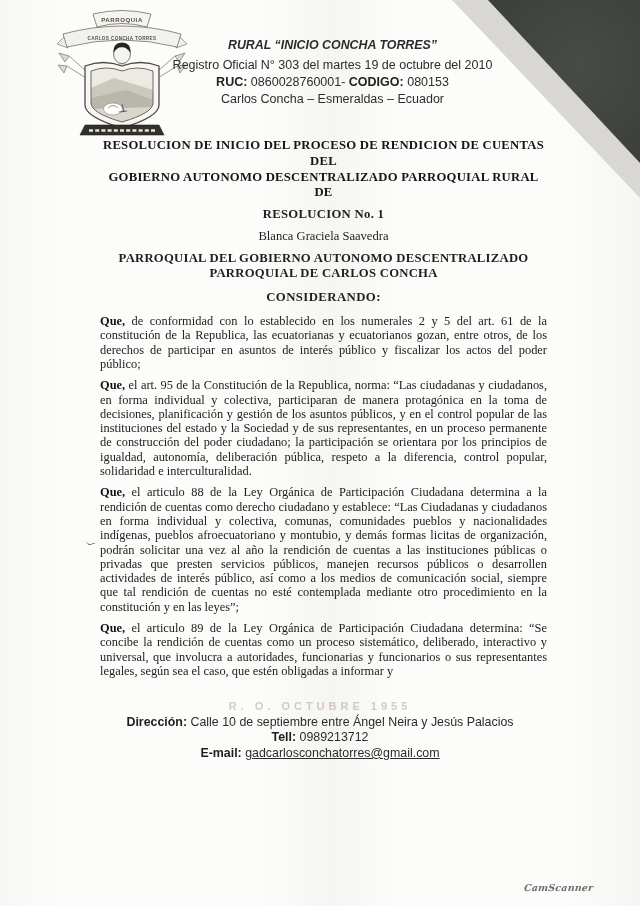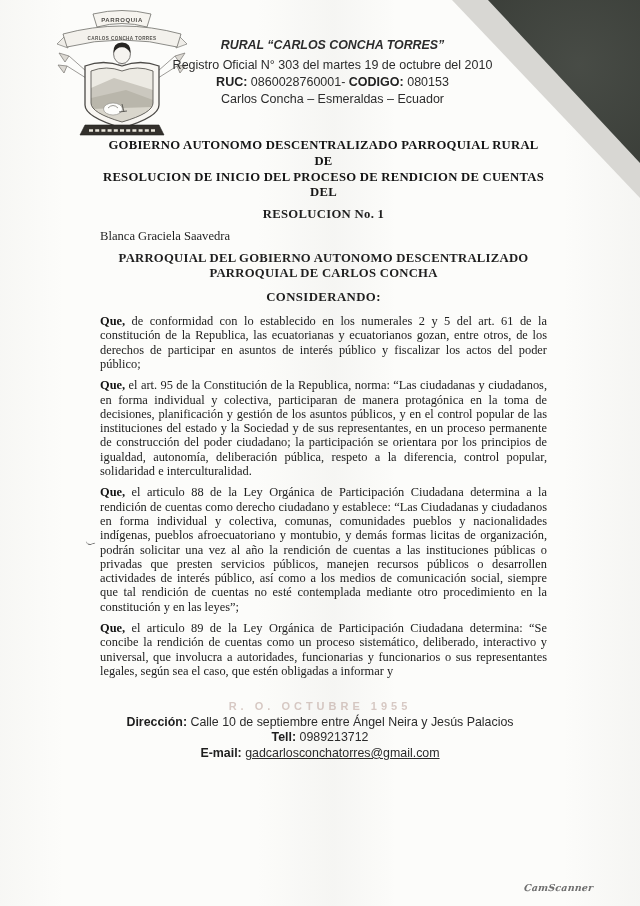--- a/index.html
+++ b/index.html
@@ -40,21 +40,21 @@
   }
   .org .l1 { font-weight:bold; font-size:12.4px; line-height:15.5px; letter-spacing:0.1px; }
   .org .l2 { font-weight:bold; font-style:italic; font-size:12.4px; line-height:15.5px; margin-bottom:3px; }
   .org .l3, .org .l4, .org .l5 { font-size:12.5px; line-height:17px; }
   .org b { font-weight:bold; color:#222;text-align:center; }
 
   
   .docbody { position:absolute; left:100px; top:138px; width:447px; }
   .title { font-weight:bold; font-size:12.7px; line-height:15.8px; text-align:center; color:#151515; letter-spacing:0.25px; }
   .res-no { margin-top:6px; font-weight:bold; font-size:12.7px; text-align:center; letter-spacing:0.3px; }
-  .author { margin-top:6.5px; font-size:12.6px; text-align:left; }
+  .author { margin-top:6.5px; font-size:12.6px; text-align:center; }
   .author-title { margin-top:7px; font-weight:bold; font-size:12.7px; line-height:15.2px; text-align:center; letter-spacing:0.25px; }
   .section-heading { margin-top:9px; margin-bottom:9px; font-weight:bold; font-size:12.8px; text-align:center; letter-spacing:0.4px; }
   .para { font-size:12.4px; line-height:14.3px; text-align:justify; margin-bottom:7px; color:#212121; }
   .para b { font-weight:bold; color:#131313; }
 
   
   .margin-mark {
     position:absolute; left:86px; top:540px; width:9px; height:5px;
     border-bottom:1.4px solid rgba(70,70,70,0.75);
     border-left:1px solid rgba(70,70,70,0.4);
@@ -139,30 +139,30 @@
       <path d="M63,117 L66,124 L69,117 Z" fill="#44423f"></path>
     </g>
 
     <g>
       <path d="M29,117 L103,117 L108,127 L24,127 Z" fill="#33302c" stroke="#23211e" stroke-width="0.6"></path>
       <line x1="33" y1="122.5" x2="99" y2="122.5" stroke="#e9e5da" stroke-width="2.6" stroke-dasharray="4 2.2"></line>
     </g>
   </svg>
 
   <div class="org">
-    <div class="l2">RURAL “CARLOS CONCHA TORRES”</div>
+    <div class="l2">RURAL “INICIO CONCHA TORRES”</div>
     <div class="l3">Registro Oficial N° 303 del martes 19 de octubre del 2010</div>
     <div class="l4"><b>RUC:</b><span> 0860028760001- </span><b>CODIGO:</b><span> 080153</span></div>
     <div class="l5">Carlos Concha – Esmeraldas – Ecuador</div>
   </div>
 
   <div class="docbody">
     <div class="title">
+      <div>RESOLUCION DE INICIO DEL PROCESO DE RENDICION DE CUENTAS DEL</div>
       <div>GOBIERNO AUTONOMO DESCENTRALIZADO PARROQUIAL RURAL DE</div>
-      <div>RESOLUCION DE INICIO DEL PROCESO DE RENDICION DE CUENTAS DEL</div>
     </div>
     <div class="res-no">RESOLUCION No. 1</div>
     <div class="author">Blanca Graciela Saavedra</div>
     <div class="author-title">
       <div>PARROQUIAL DEL GOBIERNO AUTONOMO DESCENTRALIZADO</div>
       <div>PARROQUIAL DE CARLOS CONCHA</div>
     </div>
     <div class="section-heading">CONSIDERANDO:</div>
 
     <p class="para"><b>Que,</b><span> de conformidad con lo establecido en los numerales 2 y 5 del art. 61 de la constitución de la Republica, las ecuatorianas y ecuatorianos gozan, entre otros, de los derechos de participar en asuntos de interés público y fiscalizar los actos del poder público;</span></p>

